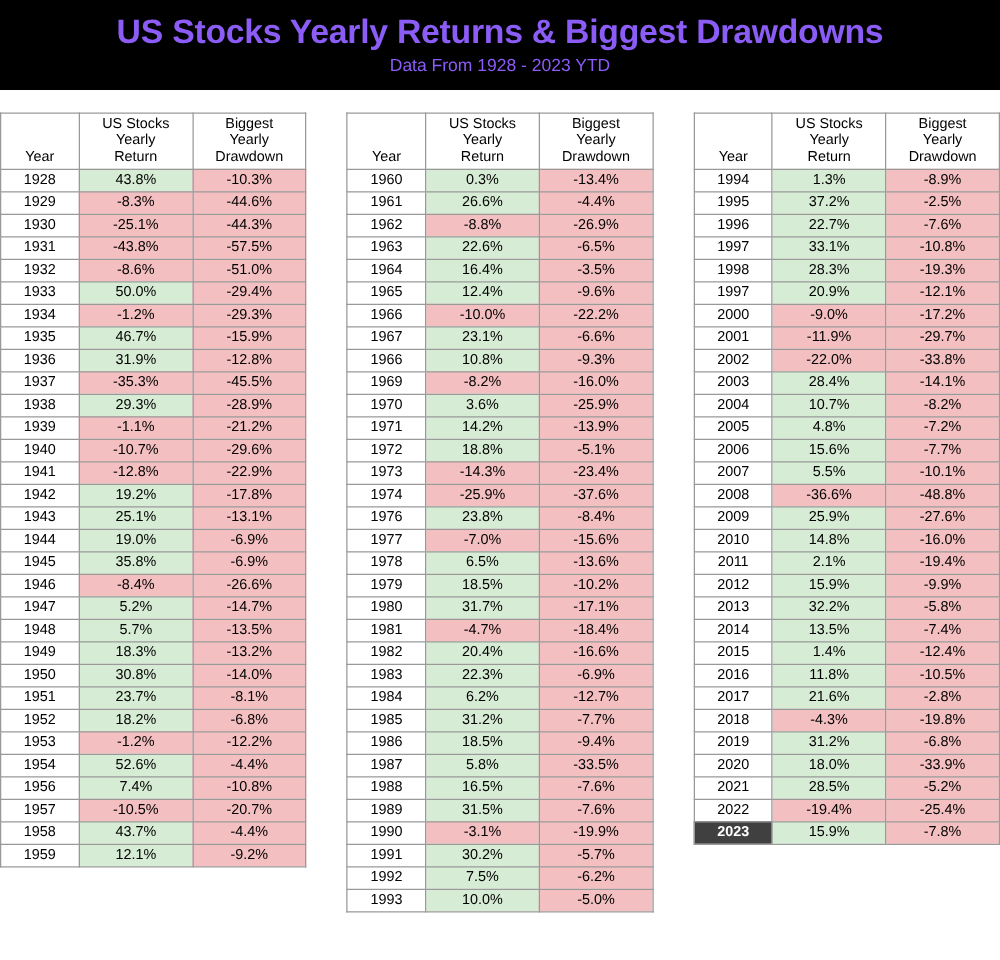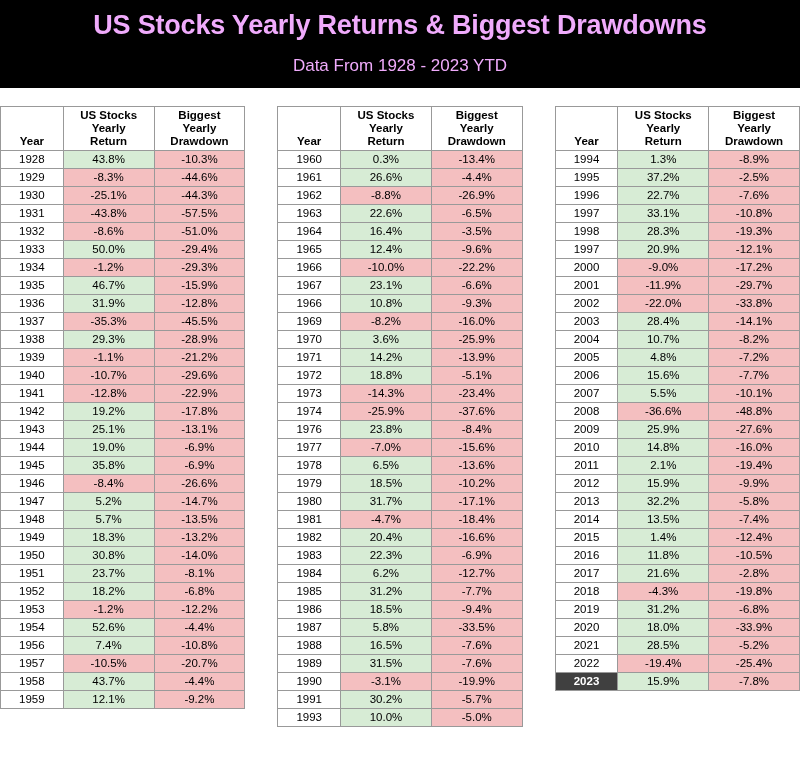--- a/index.html
+++ b/index.html
@@ -8,34 +8,34 @@
   }
   body {
     width: 800px;
     height: 768px;
     background: #ffffff;
     font-family: "Liberation Sans", sans-serif;
     overflow: hidden;
   }
   #header {
     background: #000000;
-    color: #f0abfc;
+    color: #8b5cf6;
     text-align: center;
     padding: 10px 0 12px 0;
   }
   #header .title {
     font-size: 27px;
     font-weight: bold;
     letter-spacing: -0.2px;
     line-height: 1.15;
   }
   #header .subtitle {
-    font-size: 17px;
+    font-size: 14px;
     font-weight: normal;
-    margin-top: 15px;
+    margin-top: 3px;
     line-height: 1.15;
   }
   #tables {
     display: flex;
     justify-content: center;
     align-items: flex-start;
     gap: 32px;
     padding-top: 18px;
   }
   table.ret {
@@ -46,21 +46,21 @@
   table.ret th, table.ret td {
     border: 1px solid #999999;
     text-align: center;
     padding: 1px 4px;
     height: 15px;
     line-height: 1.15;
     color: #000000;
     white-space: nowrap;
   }
   table.ret thead th {
-    font-weight: bold;
+    font-weight: normal;
     font-size: 11.5px;
     vertical-align: bottom;
     padding: 2px 5px 2px 5px;
     background: #ffffff;
   }
   table.ret th.year-head {
     width: 52px;
   }
   table.ret th.val-head {
     width: 80px;
@@ -429,20 +429,25 @@
           <td class="year">1990</td>
           <td class="val neg">-3.1%</td>
           <td class="val neg">-19.9%</td>
         </tr>
         <tr>
           <td class="year">1991</td>
           <td class="val pos">30.2%</td>
           <td class="val neg">-5.7%</td>
         </tr>
         <tr>
+          <td class="year">1992</td>
+          <td class="val pos">7.5%</td>
+          <td class="val neg">-6.2%</td>
+        </tr>
+        <tr>
           <td class="year">1993</td>
           <td class="val pos">10.0%</td>
           <td class="val neg">-5.0%</td>
         </tr>
       </tbody>
     </table>
     <table class="ret">
       <thead>
         <tr>
           <th class="year-head">Year</th>

